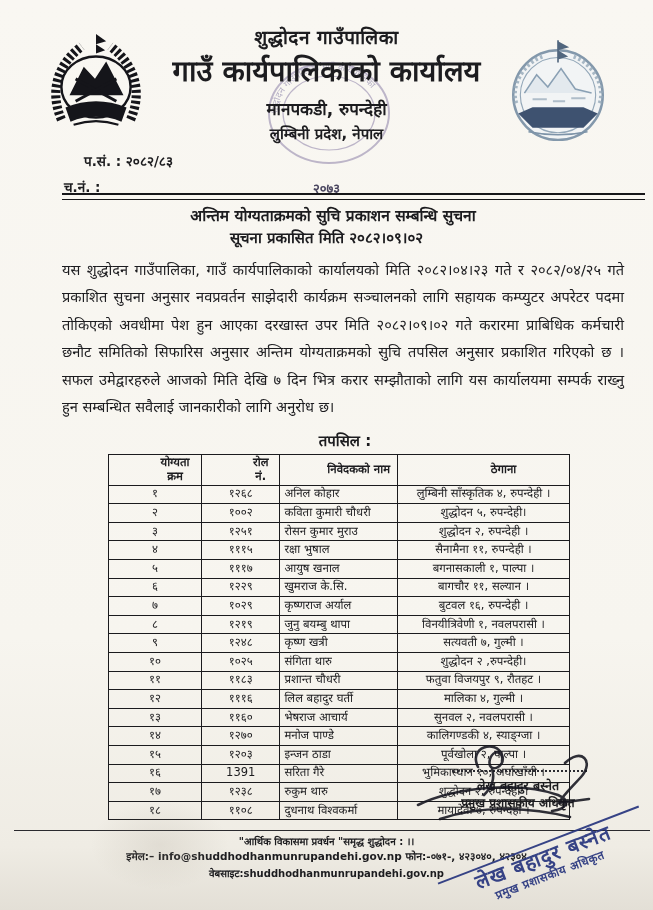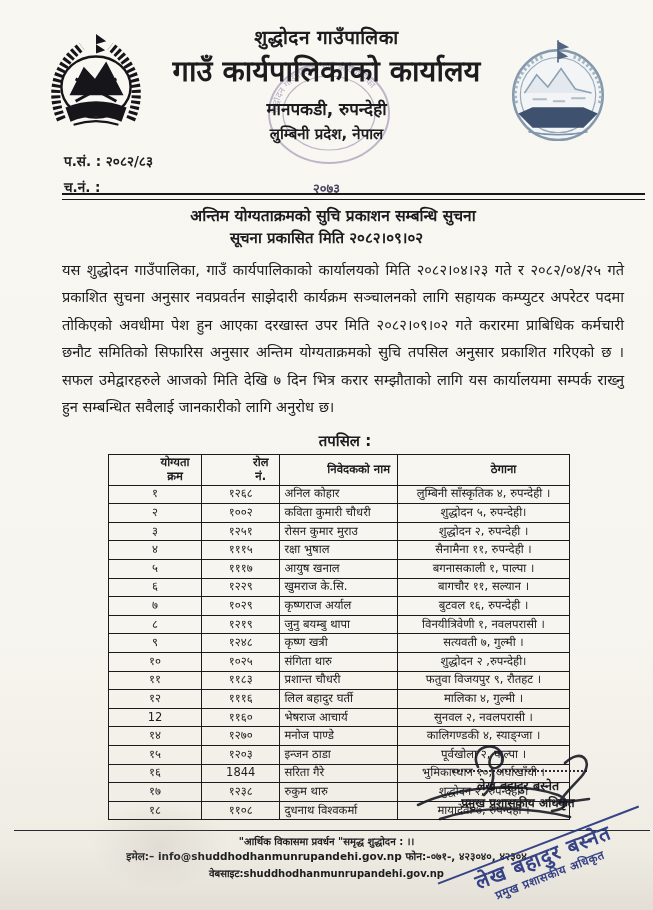--- a/index.html
+++ b/index.html
@@ -23,21 +23,21 @@
   .org2{top:50px;font-size:29px;font-weight:700;}
   .addr1{top:97px;font-size:17px;font-weight:700;}
   .addr2{top:123px;font-size:15px;font-weight:700;}
   .stampyear{top:143px;font-size:13px;font-weight:700;color:#4a4660;margin-top:36px;}
   .logoL{left:44px;top:30px;width:104px;height:112px;}
   .logoR{left:502px;top:32px;width:112px;height:114px;}
   .hstamp{left:254px;top:58px;width:150px;height:110px;opacity:.55;pointer-events:none;}
 
   
   .refline{left:64px;font-size:13.5px;font-weight:700;}
-  .ref1{top:152px;}
+  .ref1{top:152px;margin-left:20px;}
   .ref2{top:178px;}
 
   .dblrule{left:62px;top:193px;width:583px;height:4px;border-top:2.4px solid #17171a;border-bottom:1.2px solid #17171a;}
 
   
   .ntitle{top:204px;font-size:15.5px;font-weight:700;padding-left:13px;}
   .ndate{top:227px;font-size:15px;font-weight:700;}
   .nbody{left:62px;top:256px;width:562px;font-size:14.6px;line-height:1.88;text-align:justify;font-weight:500;}
 
   
@@ -216,21 +216,21 @@
         </tr>
 
         <tr>
           <td class="c">१२</td>
           <td class="c">१११६</td>
           <td class="l">लिल बहादुर घर्ती</td>
           <td class="c">मालिका ४, गुल्मी ।</td>
         </tr>
 
         <tr>
-          <td class="c">12</td>
+          <td class="c">१३</td>
           <td class="c">११६०</td>
           <td class="l">भेषराज आचार्य</td>
           <td class="c">सुनवल २, नवलपरासी ।</td>
         </tr>
 
         <tr>
           <td class="c">१४</td>
           <td class="c">१२७०</td>
           <td class="l">मनोज पाण्डे</td>
           <td class="c">कालिगण्डकी ४, स्याङ्ग्जा ।</td>
@@ -238,21 +238,21 @@
 
         <tr>
           <td class="c">१५</td>
           <td class="c">१२०३</td>
           <td class="l">इन्जन ठाडा</td>
           <td class="c">पूर्वखोला २, पाल्पा ।</td>
         </tr>
 
         <tr>
           <td class="c">१६</td>
-          <td class="c">1844</td>
+          <td class="c">1391</td>
           <td class="l">सरिता गैरे</td>
           <td class="c">भुमिकास्थान १०, अर्घाखाँची ।</td>
         </tr>
 
         <tr>
           <td class="c">१७</td>
           <td class="c">१२३८</td>
           <td class="l">रुकुम थारु</td>
           <td class="c">शुद्धोदन २, रुपन्देही ।</td>
         </tr>

